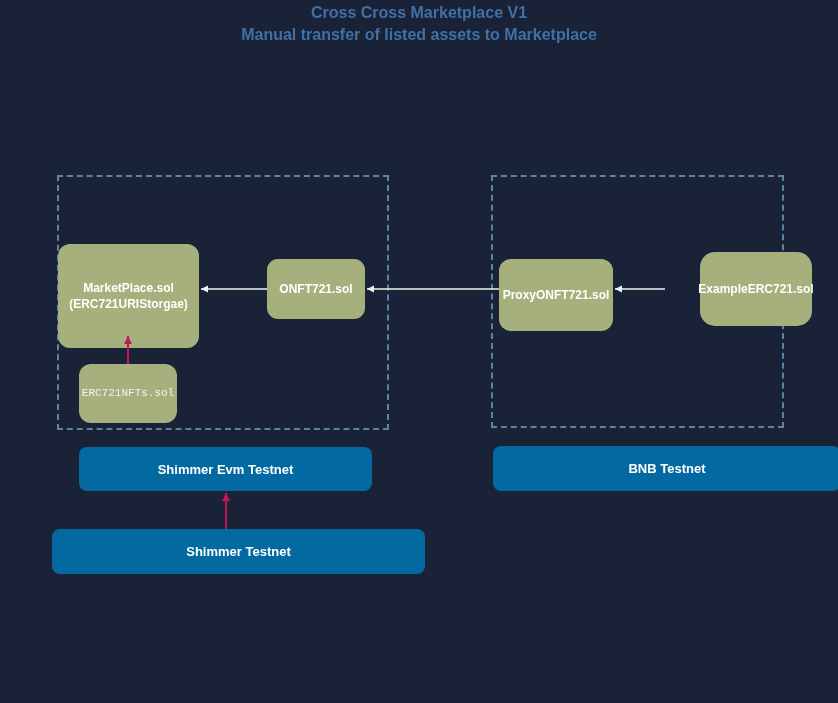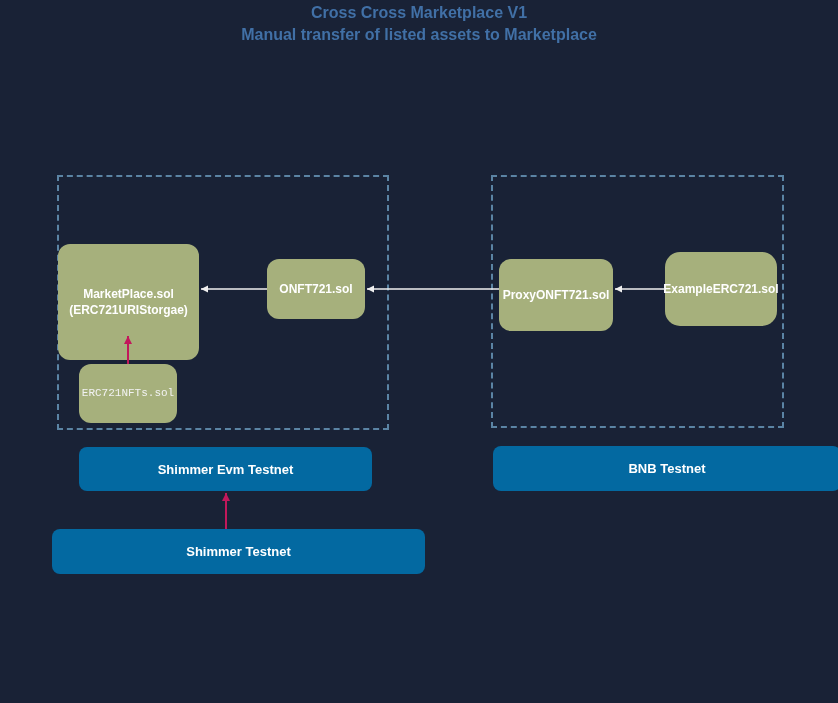--- a/index.html
+++ b/index.html
@@ -46,27 +46,27 @@
     text-align: center;
     color: #ffffff;
   }
   .contract {
     background: #a6b07c;
     border-radius: 12px;
     font-size: 12px;
     font-weight: bold;
     line-height: 1.35;
   }
-  .node.marketplace   { left: 58px;  top: 244px; width: 141px; height: 116px; }
-  .node.onft721       { left: 267px; top: 259px; width: 98px;  height: 60px; }
+  .node.marketplace   { left: 58px;  top: 244px; width: 141px; height: 104px; }
+  .node.onft721       { left: 267px; top: 259px; width: 98px;  height: 60px; border-radius: 11px; }
   .node.erc721nfts    { left: 79px;  top: 364px; width: 98px;  height: 59px;
                         font-family: "Liberation Mono", "DejaVu Sans Mono", monospace;
                         font-weight: normal; font-size: 11px; color: #f2f2f2; }
   .node.proxyonft721  { left: 499px; top: 259px; width: 114px; height: 72px; }
-  .node.exampleerc721 { left: 665px; top: 252px; width: 112px; height: 74px;
+  .node.exampleerc721 { left: 700px; top: 252px; width: 112px; height: 74px;
                         border-radius: 15px; }
 
   .network {
     background: #0369a1;
     border-radius: 8px;
     font-size: 13px;
     font-weight: bold;
     text-align: right;
   }
   .node.shimmer-evm     { left: 79px;  top: 447px; width: 293px; height: 44px; }

